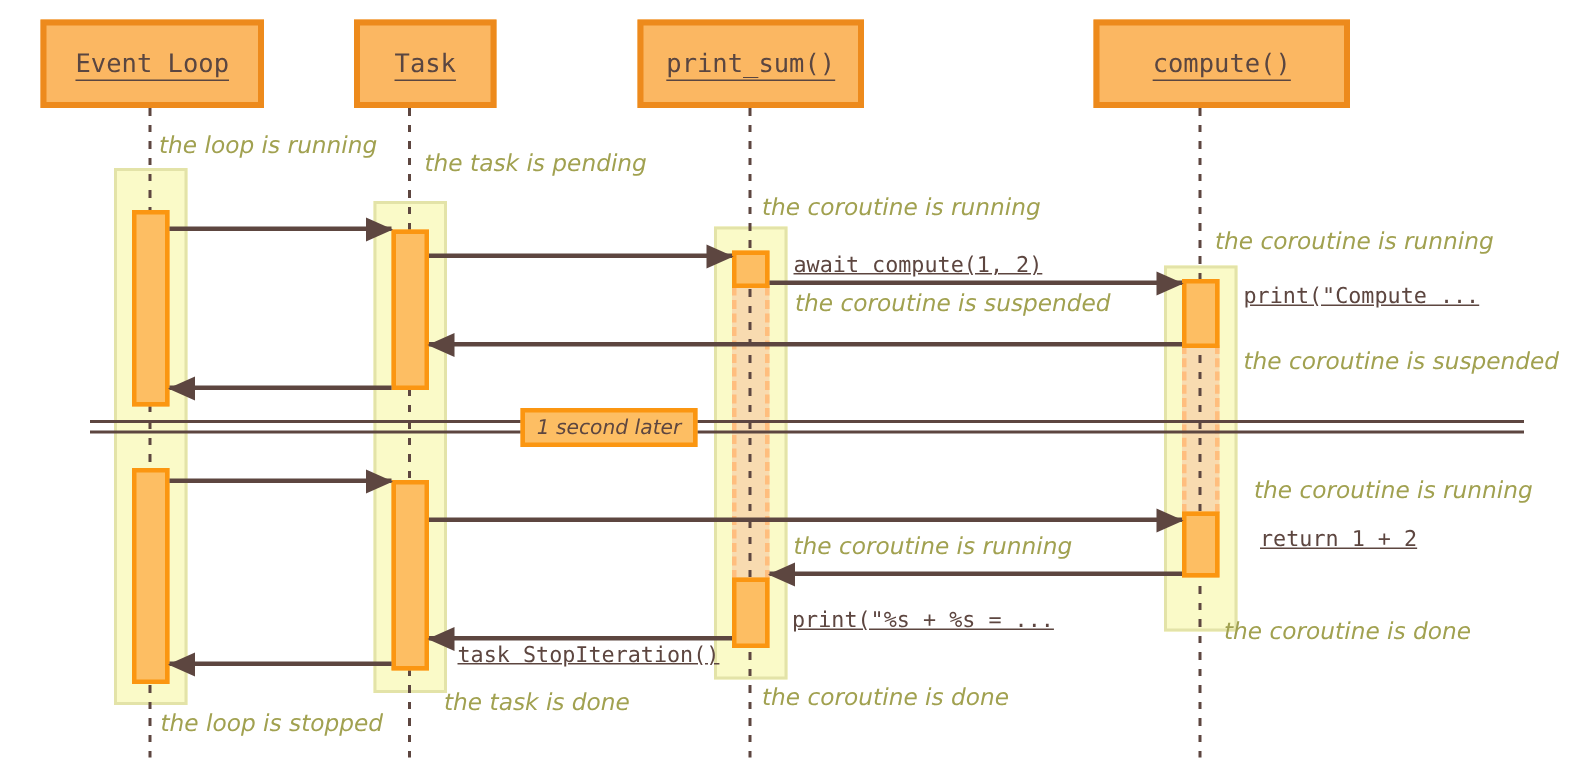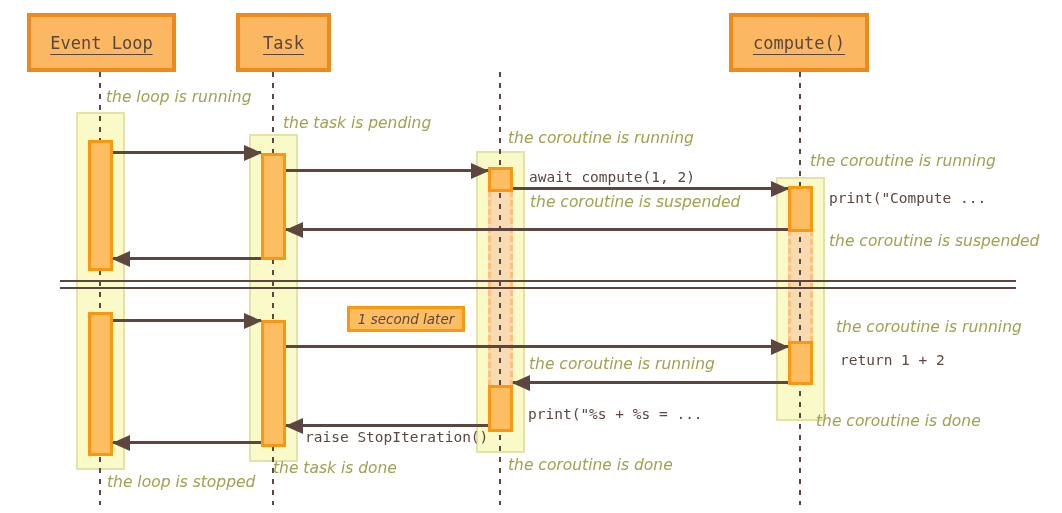--- a/index.html
+++ b/index.html
@@ -22,27 +22,27 @@
     background:var(--activation-fill,#fdbe63);border:3px solid var(--activation-border,#fb9611);}
   .arrow{position:absolute;height:3px;background:var(--arrow,#5d4640);z-index:6;}
   .ah{position:absolute;width:0;height:0;top:50%;transform:translateY(-50%);}
   .ah.r{right:-1px;border-top:8px solid transparent;border-bottom:8px solid transparent;
         border-left:18px solid var(--arrow,#5d4640);}
   .ah.l{left:-1px;border-top:8px solid transparent;border-bottom:8px solid transparent;
         border-right:18px solid var(--arrow,#5d4640);}
   .note{position:absolute;font:italic 15.5px "DejaVu Sans",sans-serif;
         color:var(--note-text,#a1a150);white-space:nowrap;z-index:7;}
   .code{position:absolute;font:14.5px "DejaVu Sans Mono",monospace;
-        color:var(--code-text,#5d4640);white-space:nowrap;z-index:7;}
+        color:var(--code-text,#5d4640);white-space:nowrap;z-index:7;text-decoration:underline;}
   .divline{position:absolute;left:60px;width:956px;height:1.5px;
         background:var(--arrow,#5d4640);z-index:5;}
   .divbox{position:absolute;left:347px;top:272px;width:118px;height:26px;box-sizing:border-box;
         background:var(--activation-fill,#fdbe63);border:3px solid var(--activation-border,#fb9611);
         display:flex;align-items:center;justify-content:center;
-        font:italic 13.5px "DejaVu Sans",sans-serif;color:var(--code-text,#5d4640);z-index:6;margin-top:34px;}
+        font:italic 13.5px "DejaVu Sans",sans-serif;color:var(--code-text,#5d4640);z-index:6;}
 </style>
 </head>
 <body>
 
 <div id="diagram">
 
   <div class="lifeline" style="left:99px"></div>
   <div class="lifeline" style="left:272px"></div>
   <div class="lifeline" style="left:499px"></div>
   <div class="lifeline" style="left:799px"></div>
@@ -59,21 +59,22 @@
   <div class="act" style="left:88px;top:312px;height:144px"></div>
   <div class="act" style="left:261px;top:153px;height:107px"></div>
   <div class="act" style="left:261px;top:320px;height:127px"></div>
   <div class="act" style="left:488px;top:167px;height:25px"></div>
   <div class="act" style="left:488px;top:385px;height:47px"></div>
   <div class="act" style="left:788px;top:186px;height:46px"></div>
   <div class="act" style="left:788px;top:341px;height:44px"></div>
 
   <div class="participant" style="left:27px;width:149px">Event Loop</div>
   <div class="participant" style="left:236px;width:95px">Task</div>
-  <div class="participant" style="left:729px;width:140px">compute()</div>
+  <div class="participant" style="left:425px;width:151px">print_sum()</div>
+  <div class="participant" style="left:729px;width:171px">compute()</div>
 
   <div class="arrow" style="left:113px;top:151px;width:148px">
       <div class="ah r"></div>
     </div>
   <div class="arrow" style="left:286px;top:169px;width:202px">
       <div class="ah r"></div>
     </div>
   <div class="arrow" style="left:513px;top:187px;width:275px">
       <div class="ah r"></div>
     </div>
@@ -97,31 +98,31 @@
     </div>
   <div class="arrow" style="left:113px;top:441px;width:148px">
       <div class="ah l"></div>
     </div>
 
   <div class="divline" style="top:280px"></div>
   <div class="divline" style="top:287px"></div>
   <div class="divbox">1 second later</div>
 
   <div class="note" style="left:106px;top:88px">the loop is running</div>
-  <div class="note" style="left:283px;top:114px">the task is pending</div>
+  <div class="note" style="left:283px;top:100px">the task is pending</div>
   <div class="note" style="left:508px;top:129px">the coroutine is running</div>
   <div class="note" style="left:810px;top:152px">the coroutine is running</div>
   <div class="note" style="left:530px;top:193px">the coroutine is suspended</div>
   <div class="note" style="left:829px;top:232px">the coroutine is suspended</div>
   <div class="note" style="left:836px;top:318px">the coroutine is running</div>
   <div class="note" style="left:529px;top:355px">the coroutine is running</div>
   <div class="note" style="left:816px;top:412px">the coroutine is done</div>
   <div class="note" style="left:508px;top:456px">the coroutine is done</div>
-  <div class="note" style="left:273px;top:459px">the task is done</div>
+  <div class="note" style="left:296px;top:459px">the task is done</div>
   <div class="note" style="left:107px;top:473px">the loop is stopped</div>
 
   <div class="code" style="left:529px;top:169px">await compute(1, 2)</div>
   <div class="code" style="left:829px;top:190px">print("Compute ...</div>
   <div class="code" style="left:840px;top:352px">return 1 + 2</div>
   <div class="code" style="left:528px;top:406px">print("%s + %s = ...</div>
-  <div class="code" style="left:305px;top:429px">raise StopIteration()</div>
+  <div class="code" style="left:305px;top:429px">task StopIteration()</div>
 
 </div>
 
 </body></html>

